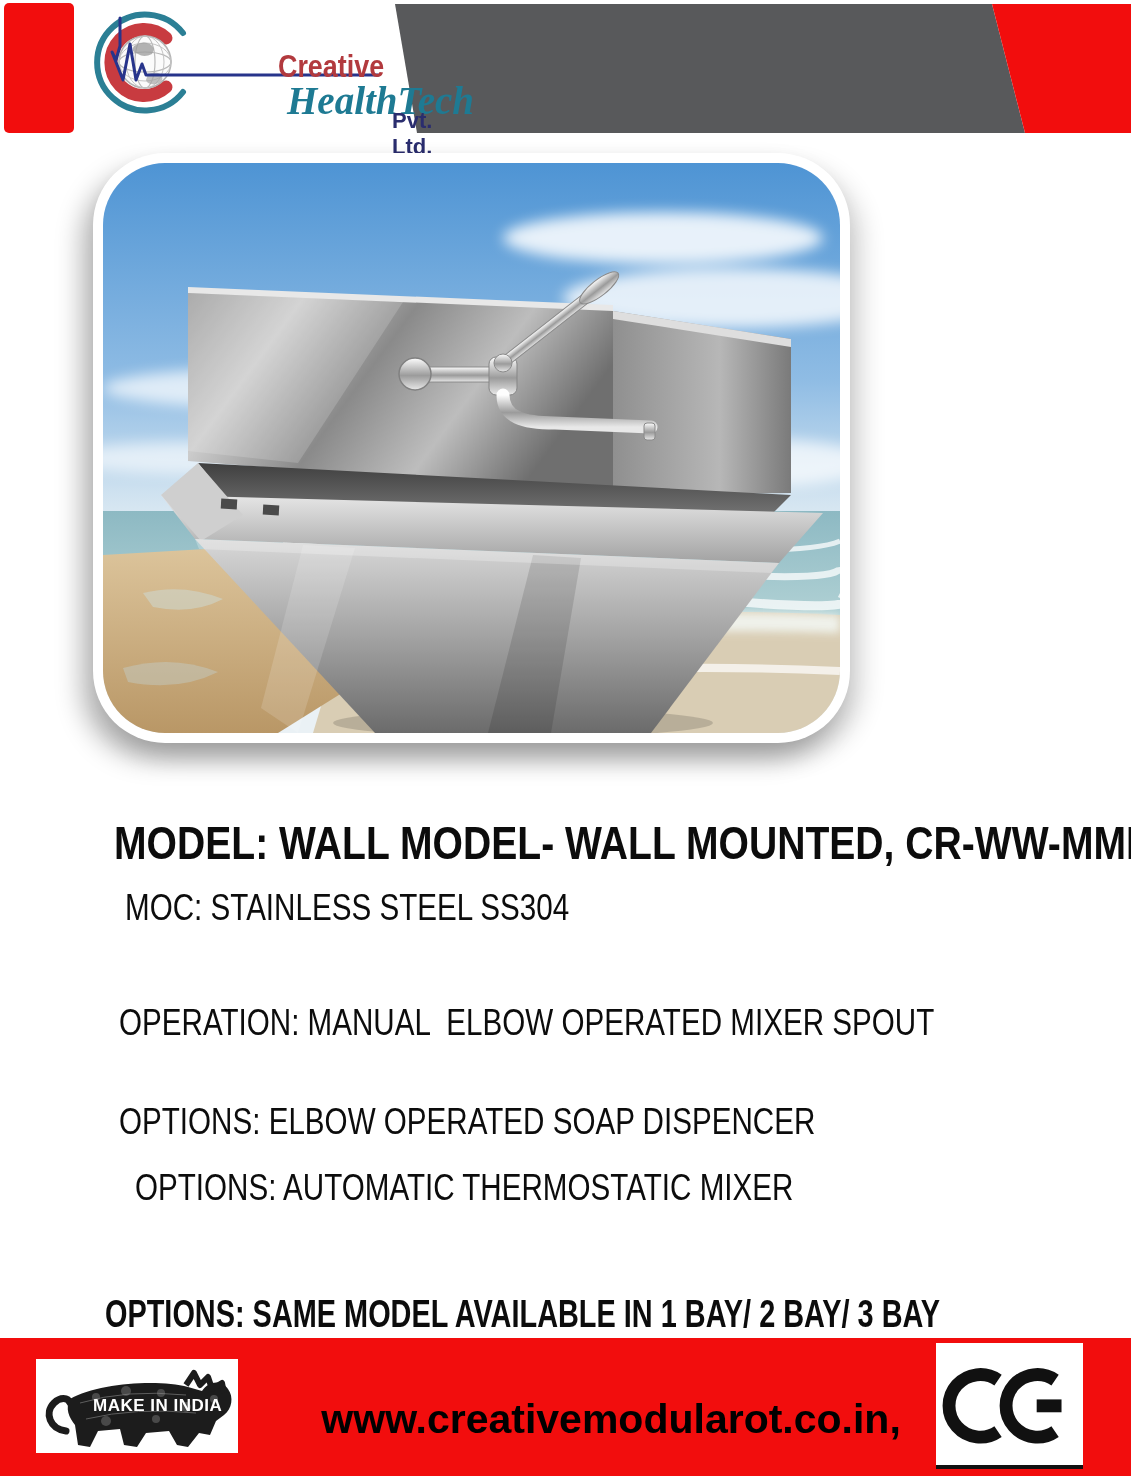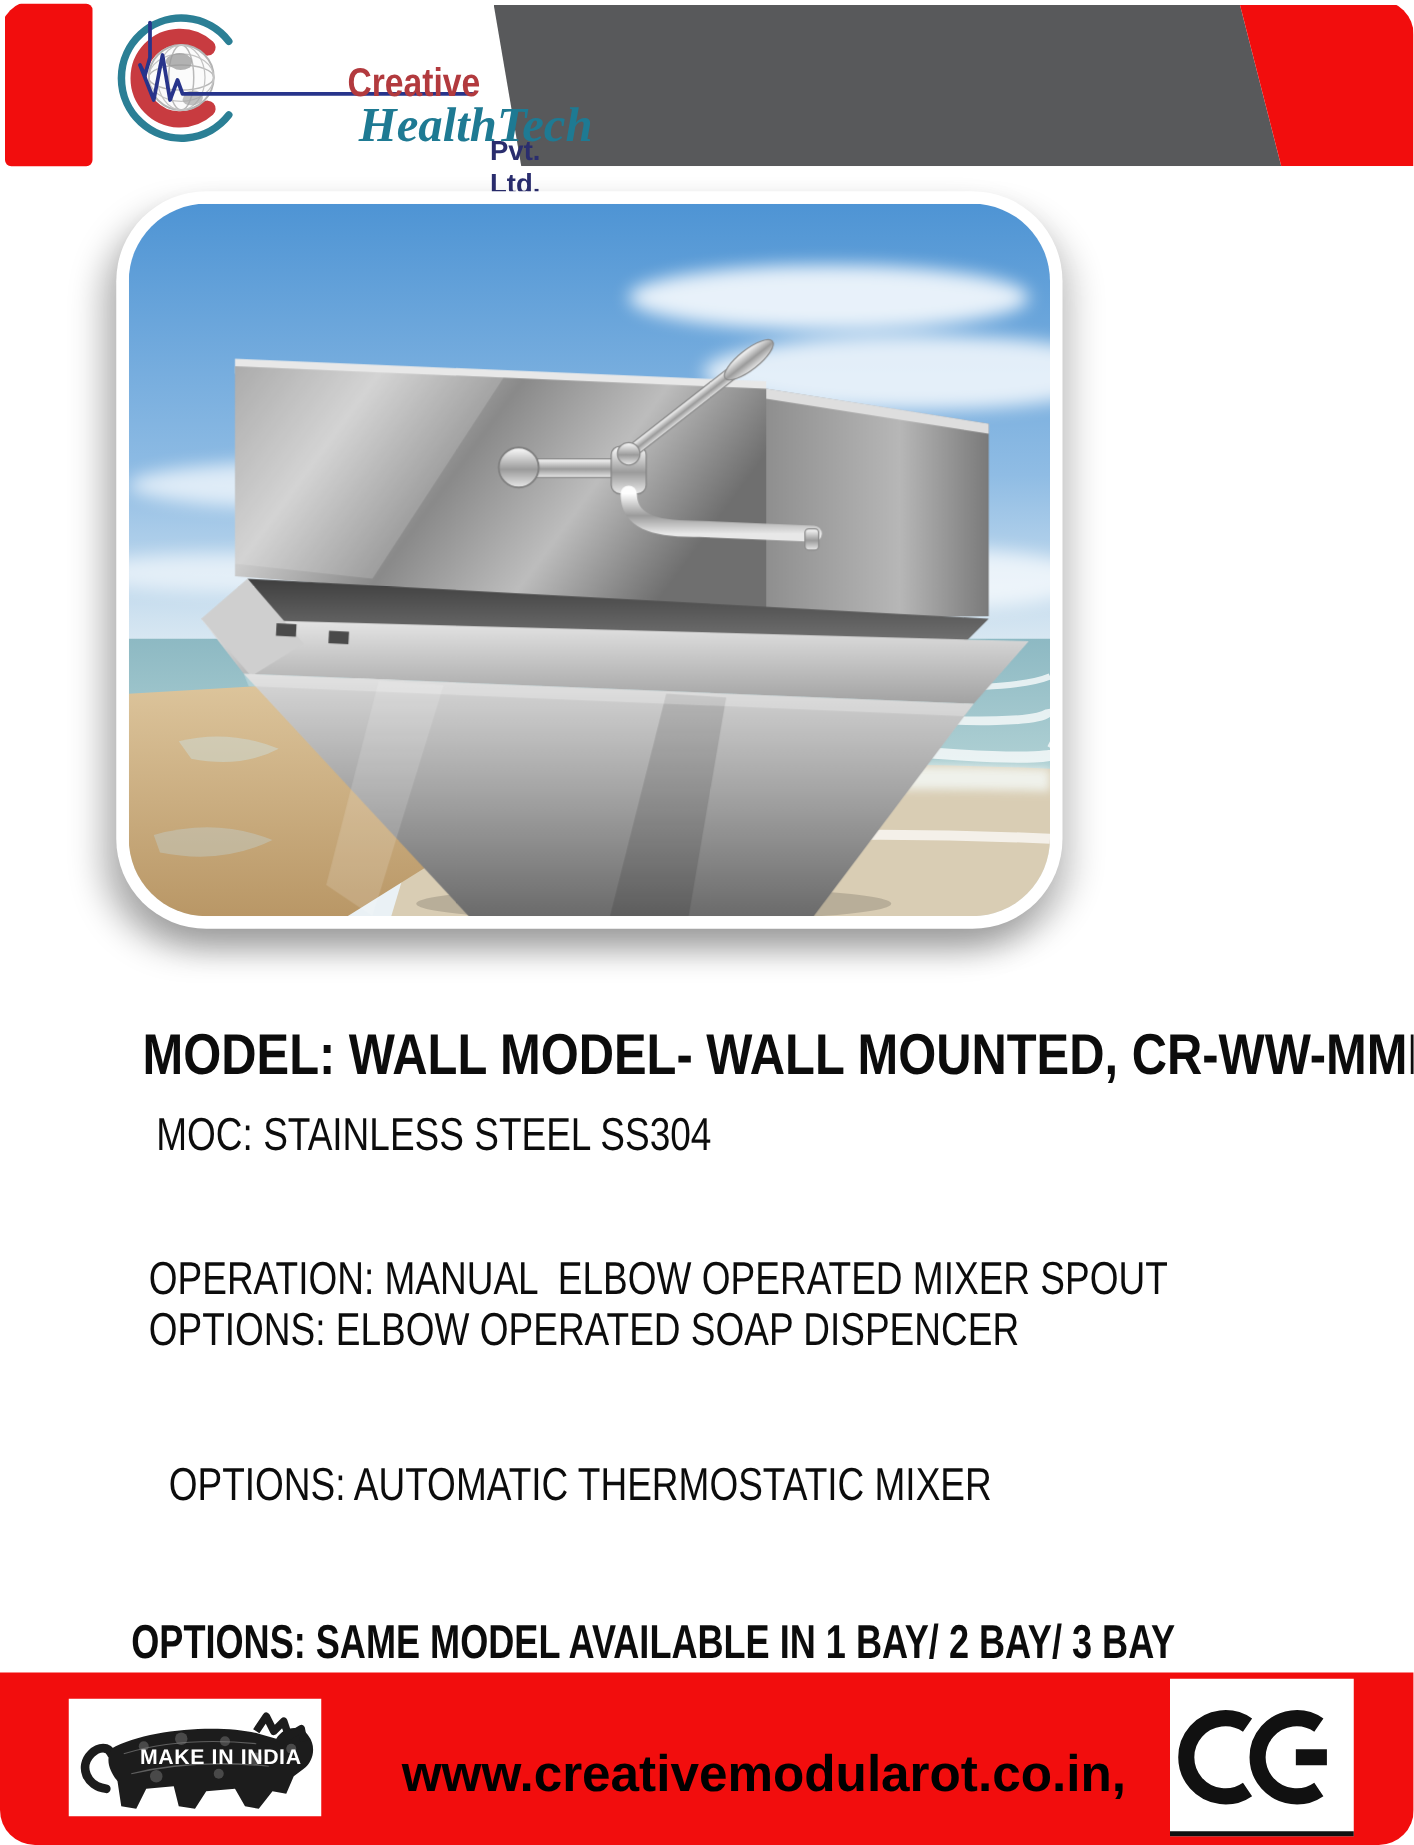--- a/index.html
+++ b/index.html
@@ -1,17 +1,17 @@
 <!DOCTYPE html>
 <html><head>
 <meta charset="utf-8">
 <style>
   html,body{margin:0;padding:0;background:#ffffff;}
   .page{position:relative;width:1131px;height:1476px;background:#ffffff;overflow:hidden;
-        font-family:"Liberation Sans", sans-serif;border-radius:28px;}
+        font-family:"Liberation Sans", sans-serif;}
 
   
   .red-block-left{position:absolute;left:4px;top:3px;width:70px;height:130px;
                   background:#f20d0d;border-radius:5px;}
   .banner{position:absolute;left:395px;top:4px;width:736px;height:129px;}
   .banner-gray{position:absolute;inset:0;background:#58595b;
                clip-path:polygon(0 0,597px 0,630px 129px,22px 129px);}
   .banner-red{position:absolute;inset:0;background:#f20d0d;
               clip-path:polygon(597px 0,736px 0,736px 129px,630px 129px);}
 
@@ -36,21 +36,21 @@
   .t > span{display:inline-block;transform-origin:0 0;}
   .title{font-weight:bold;font-size:46px;}
   .title > span{transform:scaleX(.85);}
   .spec{font-size:37px;}
   .spec > span{transform:scaleX(.80);}
   .spec-bold{font-weight:bold;font-size:38px;}
   .spec-bold > span{transform:scaleX(.76);}
 
   
   .footer{position:absolute;left:0;top:1338px;width:1131px;height:138px;background:#f20d0d;}
-  .lion-box{position:absolute;left:36px;top:21px;width:202px;height:94px;background:#ffffff;margin-left:19px;}
+  .lion-box{position:absolute;left:36px;top:21px;width:202px;height:94px;background:#ffffff;}
   .urls{position:absolute;left:253px;top:8px;color:#ffffff;font-weight:bold;
         font-size:41px;line-height:49px;white-space:pre;}
   .urls a{color:#000000;text-decoration:none;text-align:center;}
   .ce-box{position:absolute;left:936px;top:5px;width:147px;height:122px;background:#ffffff;
           border-bottom:4px solid #111111;display:flex;align-items:center;justify-content:center;}
 </style>
 </head>
 <body>
 
 <div class="page">
@@ -206,21 +206,21 @@
   <div class="t title" style="left:63px;top:762px;">
     <span>MODEL: WALL MODEL- WALL MOUNTED, CR-WW-MMEM</span>
   </div>
 
   <div class="t spec" style="left:84px;top:845px;">
     <span>MOC: STAINLESS STEEL SS304</span>
   </div>
   <div class="t spec" style="left:78px;top:960px;">
     <span>OPERATION: MANUAL  ELBOW OPERATED MIXER SPOUT</span>
   </div>
-  <div class="t spec" style="left:78px;top:1001px;">
+  <div class="t spec" style="left:78px;top:1059px;">
     <span>OPTIONS: ELBOW OPERATED SOAP DISPENCER</span>
   </div>
   <div class="t spec" style="left:94px;top:1125px;">
     <span>OPTIONS: AUTOMATIC THERMOSTATIC MIXER</span>
   </div>
   <div class="t spec-bold" style="left:63px;top:1250px;">
     <span>OPTIONS: SAME MODEL AVAILABLE IN 1 BAY/ 2 BAY/ 3 BAY</span>
   </div>
 
   <div class="footer">

